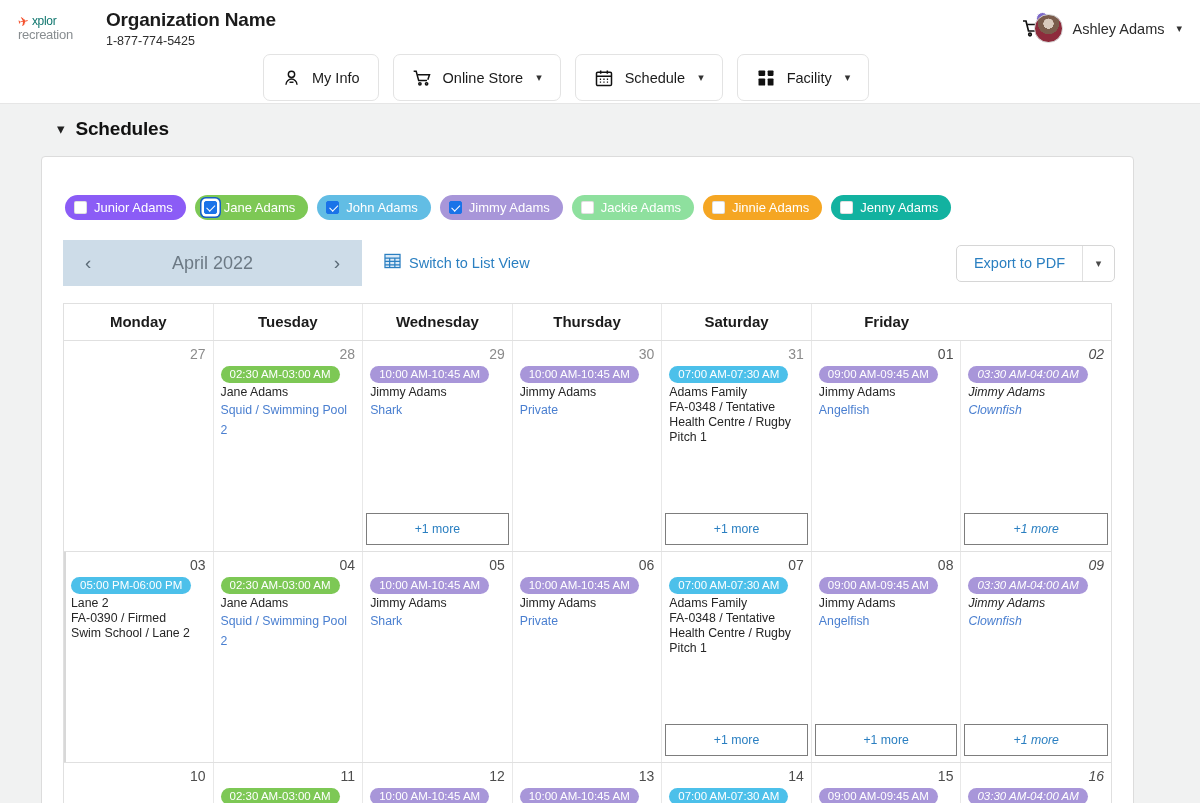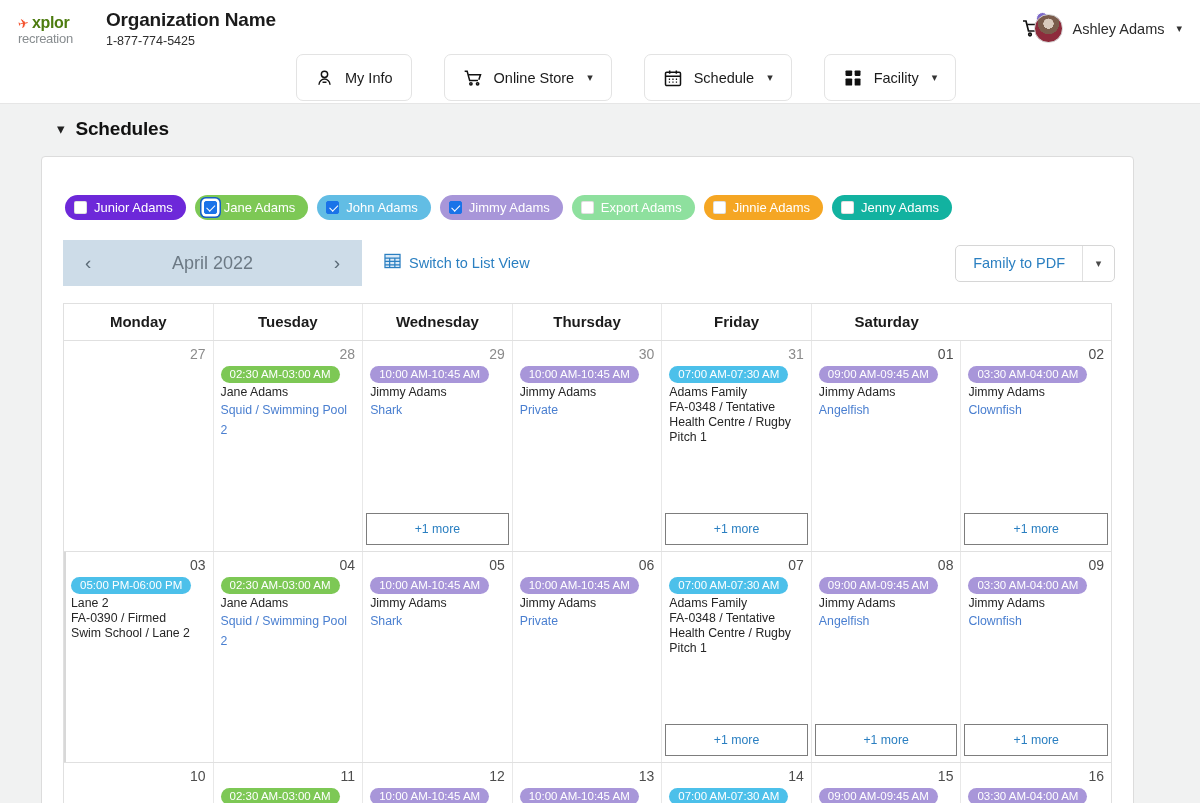--- a/index.html
+++ b/index.html
@@ -16,30 +16,30 @@
     height: 104px;
     background: #ffffff;
     border-bottom: 1px solid #e6e6e6;
   }
   .brand {
     position: absolute; left: 18px; top: 14px;
     width: 78px;
   }
   .brand-row1 { display: flex; align-items: center; gap: 3px; }
   .rocket { color: #f4522e; font-size: 13px; line-height: 1; transform: rotate(-10deg); }
-  .brand-xplor { color: #4d7c0f; font-weight: bold; font-size: 16px; letter-spacing: -.3px; }
+  .brand-xplor { color: #0f766e; font-weight: normal; font-size: 12px; letter-spacing: -.3px; }
   .brand-rec { color: #888d90; font-size: 13px; letter-spacing: -.3px; margin-top: -1px; }
 
   .org { position: absolute; left: 106px; top: 9px; }
   .org-name { font-size: 19px; font-weight: bold; color: #1b1b1b; letter-spacing: -.2px; }
   .org-phone { font-size: 12.5px; color: #2e2e2e; margin-top: 3px; }
 
   .nav {
-    position: absolute; left: 296px; top: 54px;
-    display: flex; gap: 32px;
+    position: absolute; left: 263px; top: 54px;
+    display: flex; gap: 14px;
   }
   .navbtn {
     height: 47px;
     border: 1px solid #e3e3e3;
     border-radius: 7px;
     background: #fff;
     display: flex; align-items: center; gap: 11px;
     padding: 0 18px;
     font-size: 14.5px; color: #1b1b1b;
     cursor: pointer;
@@ -156,21 +156,21 @@
 
   .week { display: grid; grid-template-columns: repeat(7,1fr); border-top: 1px solid #e0e0e0; }
   .week.w1 { height: 211px; }
   .week.w2 { height: 211px; }
   .week.w3 { height: 211px; }
   .daycell {
     border-right: 1px solid #e8e8e8;
     position: relative; padding: 5px 3px 0;
     overflow: hidden;
   }
-  .daycell:last-child { border-right: none; }
+  .daycell:last-child { border-right: none; font-style: italic; }
   .daycell.hl { box-shadow: inset 2px 0 0 #d8d8d8; }
   .daynum {
     text-align: right; font-size: 14px; color: #4d4d4d;
     padding: 0 4px 2px 0;
   }
   .daynum.muted { color: #8b8b8b; }
 
   .evt { padding: 0 4px; margin-bottom: 3px; cursor: pointer; }
   .evt .time {
     display: inline-block;
@@ -284,39 +284,39 @@
 <div class="page">
 
   <div class="section-title">
     <span class="chev">▾</span>
     <h2>Schedules</h2>
   </div>
 
   <div class="card">
 
     <div class="chips" id="chips">
-        <div class="chip" style="background: #6d28d9;">
+        <div class="chip" style="background: #8b5cf6;">
           <span class="box"></span>
           <span>Junior Adams</span>
         </div>
         <div class="chip checked focused" style="background: rgb(125, 200, 85);">
           <span class="box"></span>
           <span>Jane Adams</span>
         </div>
         <div class="chip checked" style="background: rgb(98, 189, 228);">
           <span class="box"></span>
           <span>John Adams</span>
         </div>
         <div class="chip checked" style="background: rgb(168, 150, 217);">
           <span class="box"></span>
           <span>Jimmy Adams</span>
         </div>
         <div class="chip" style="background: rgb(142, 224, 158);">
           <span class="box"></span>
-          <span>Export Adams</span>
+          <span>Jackie Adams</span>
         </div>
         <div class="chip" style="background: rgb(245, 166, 35);">
           <span class="box"></span>
           <span>Jinnie Adams</span>
         </div>
         <div class="chip" style="background: rgb(18, 178, 160);">
           <span class="box"></span>
           <span>Jenny Adams</span>
         </div>
       </div>
@@ -332,35 +332,35 @@
         <span>
           <svg width="17" height="16" viewBox="0 0 18 17" fill="none" stroke="#2a7fc1" stroke-width="1.3">
             <rect x="1" y="1.5" width="16" height="14" fill="#dbeaf7"></rect>
             <path d="M1 5.5h16M1 9h16M1 12.5h16M6 5.5v10M11.5 5.5v10"></path>
           </svg>
         </span>
         <span class="txt">Switch to List View</span>
       </div>
 
       <div class="export">
-        <div class="main">Family to PDF</div>
+        <div class="main">Export to PDF</div>
         <div class="split">
           <span>▾</span>
         </div>
       </div>
     </div>
 
     <div class="cal">
       <div class="cal-head" id="cal-head">
           <div>Monday</div>
           <div>Tuesday</div>
           <div>Wednesday</div>
           <div>Thursday</div>
+          <div>Saturday</div>
           <div>Friday</div>
-          <div>Saturday</div>
         </div>
       <div id="cal-body">
           <div class="week w1">
             <div class="daycell">
               <div class="daynum muted">27</div>
             </div>
             <div class="daycell">
               <div class="daynum muted">28</div>
               <div class="evt"><span class="time" style="background: rgb(125, 200, 85);">02:30 AM-03:00 AM</span><div class="who">Jane Adams</div><div class="link">Squid / Swimming Pool 2</div></div>
             </div>

